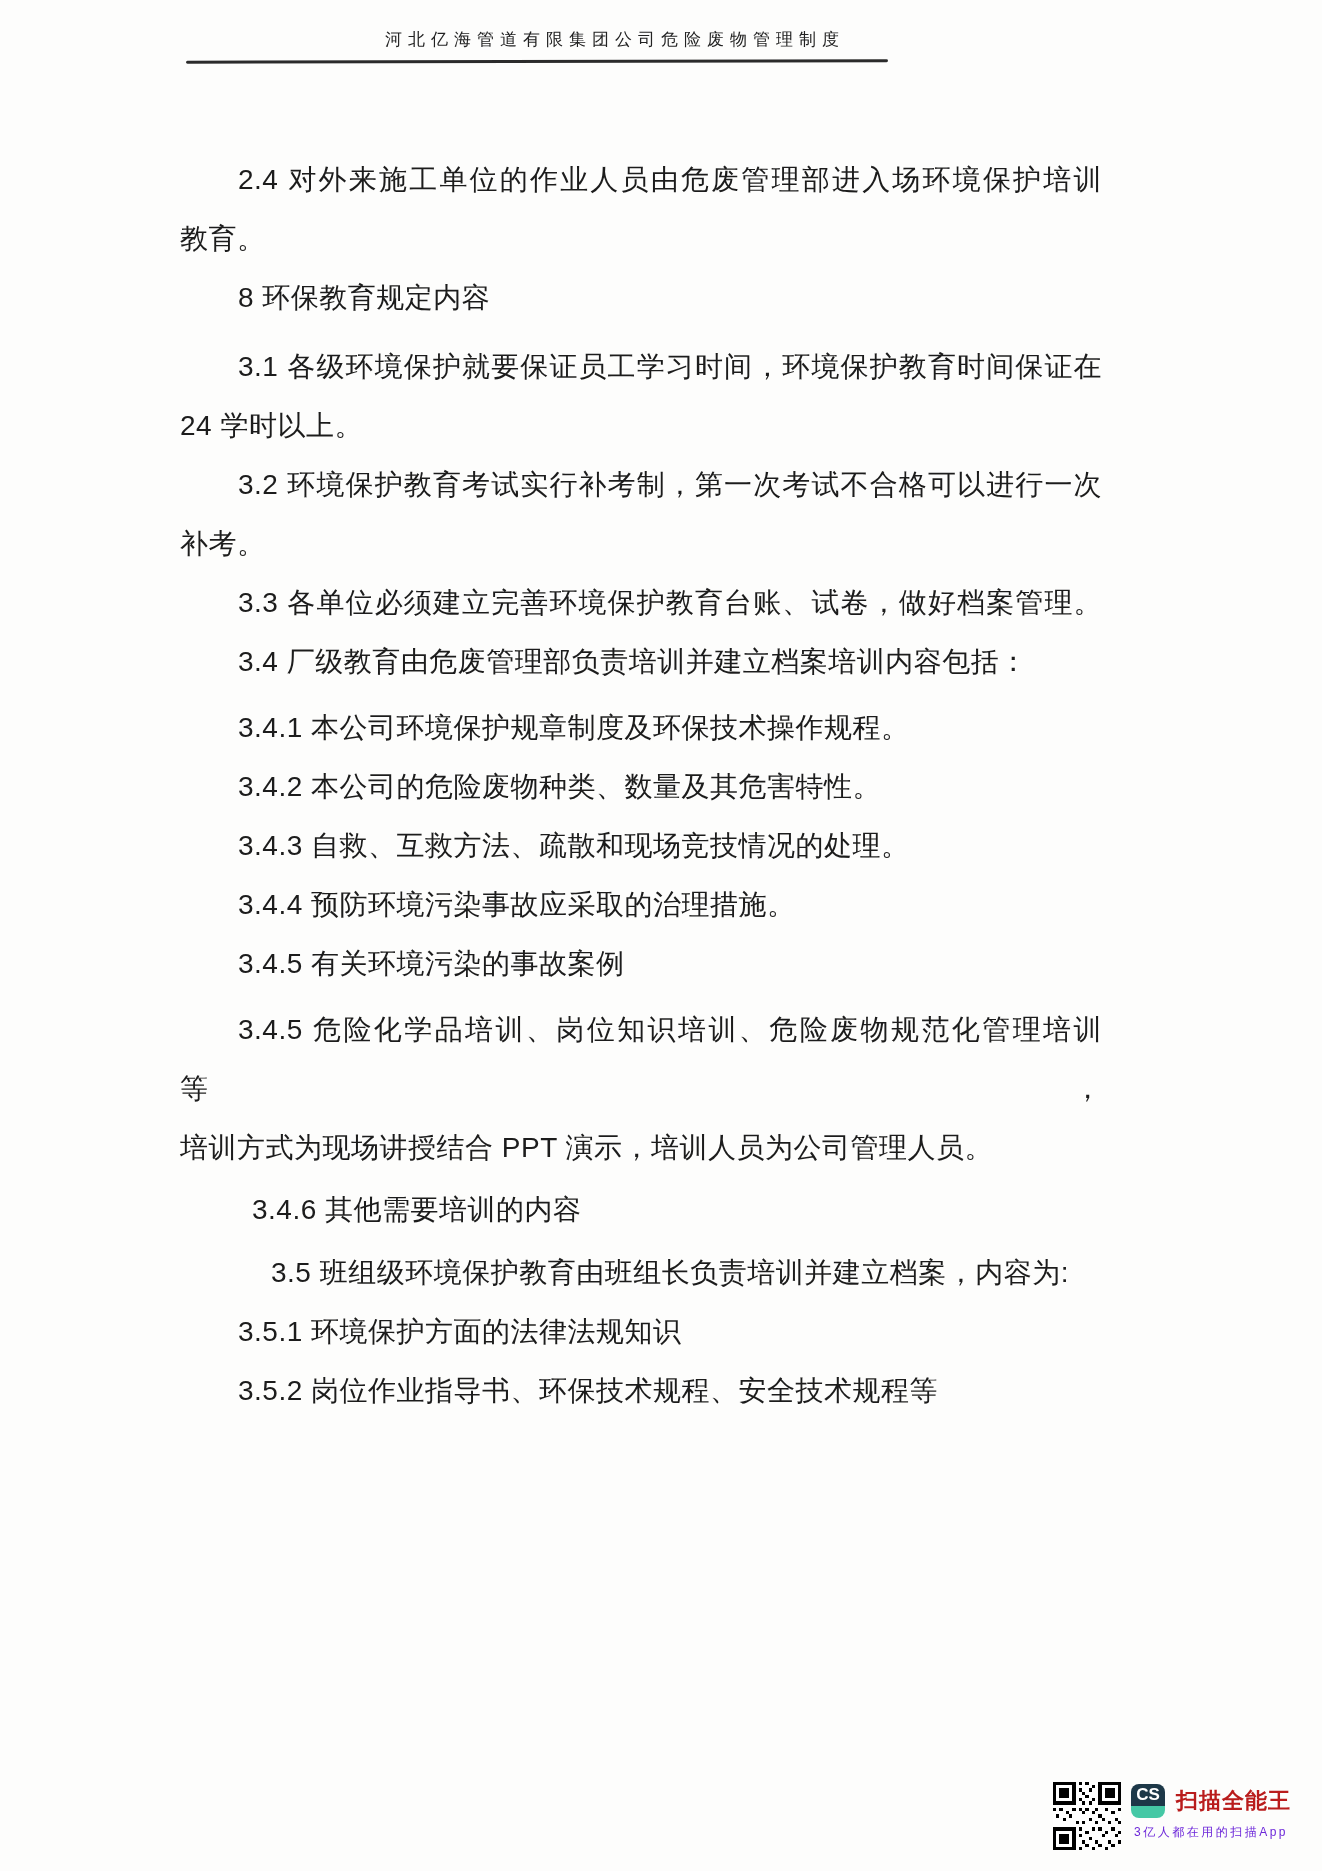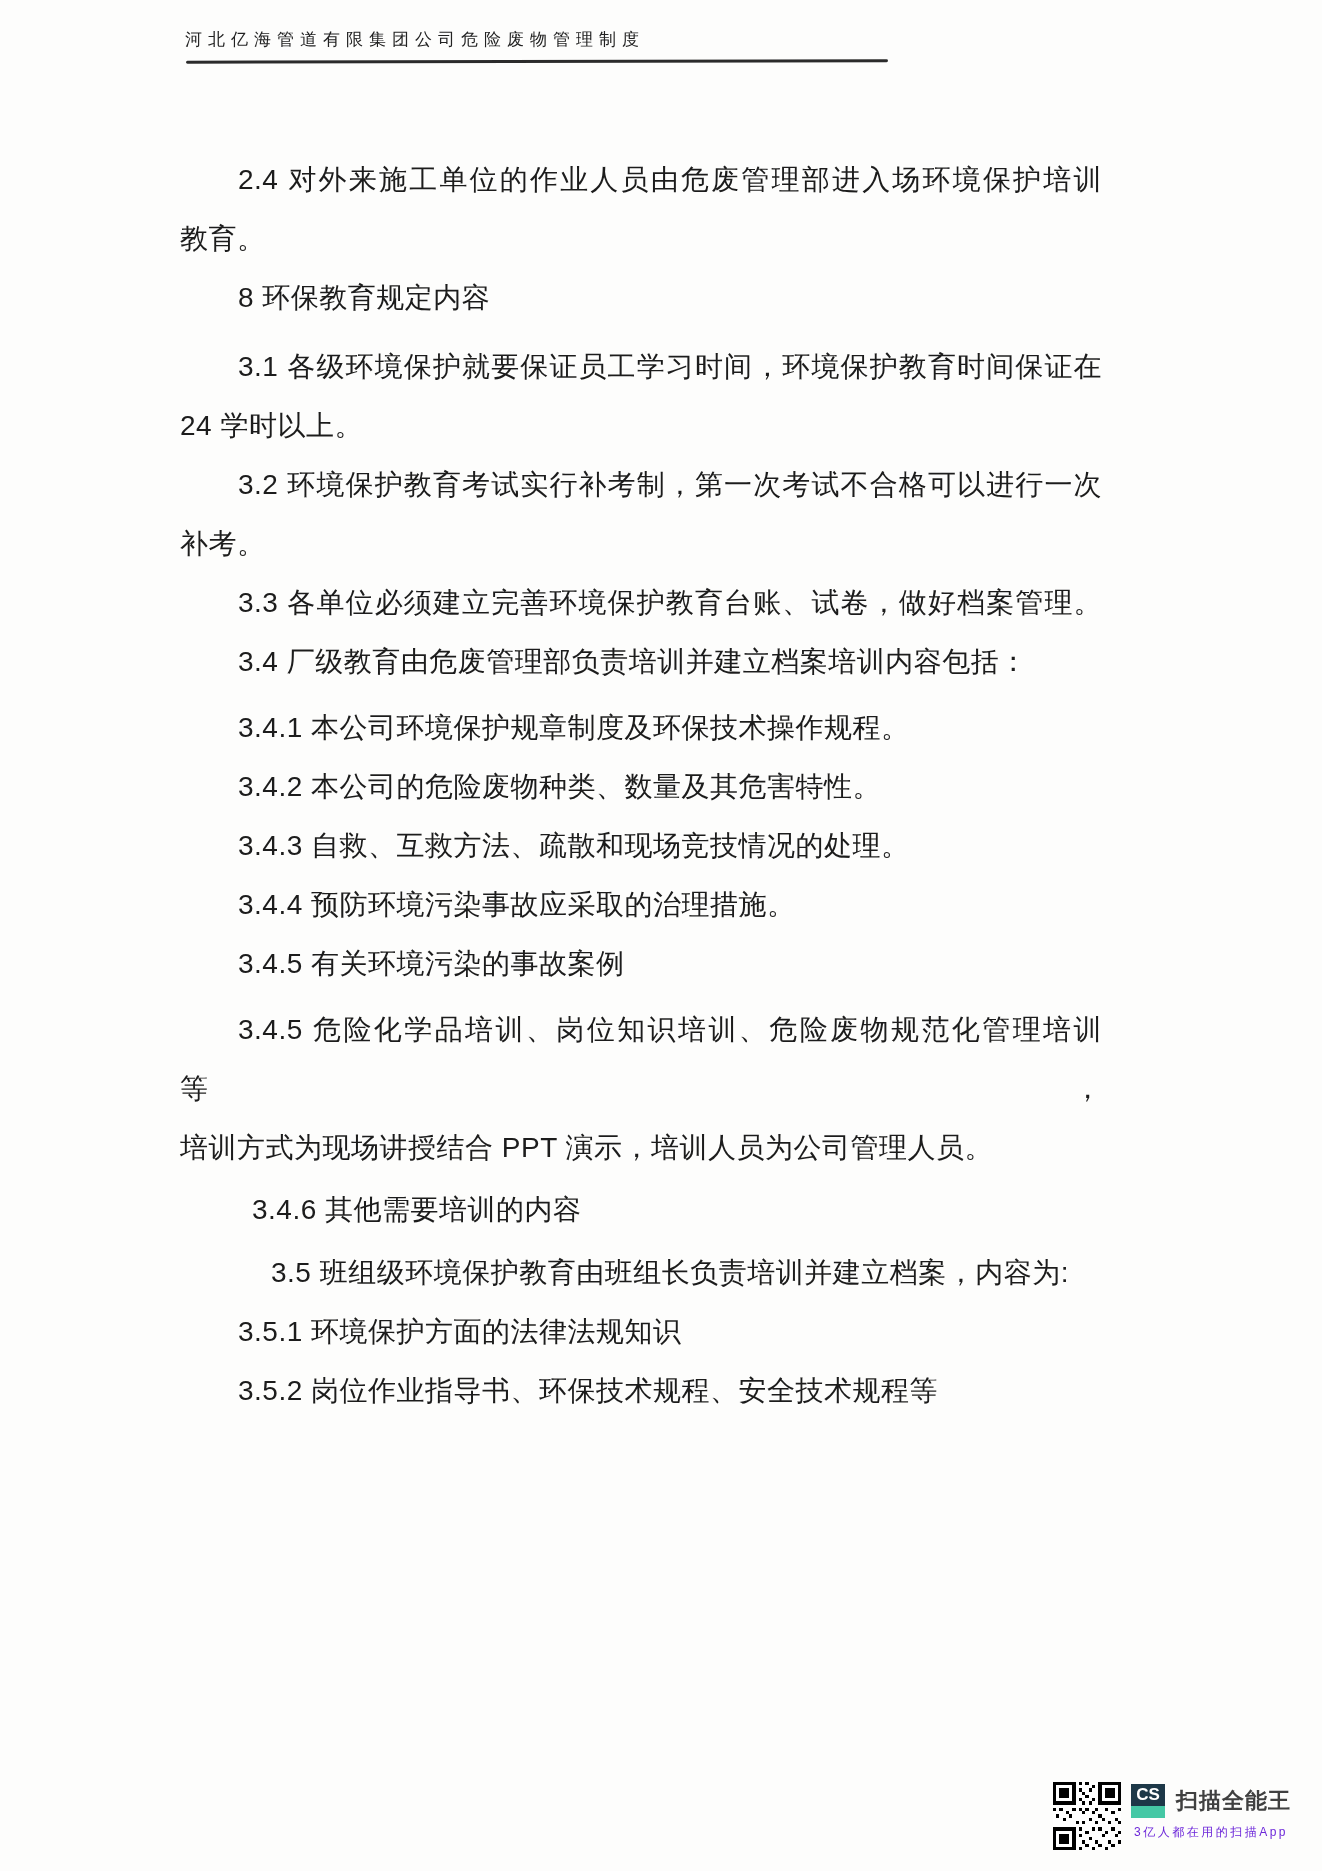--- a/index.html
+++ b/index.html
@@ -8,21 +8,21 @@
     width:1322px;height:1871px;
     margin:0 auto;
     background:#fdfdfc;
     overflow:hidden;
     font-family:"Liberation Sans", sans-serif;
     color:#1a1a1a;
   }
   
   .doc-header{
     position:absolute; top:28px; left:185px; width:705px;
-    text-align:left; padding-right:45px; box-sizing:border-box;
+    text-align:right; padding-right:45px; box-sizing:border-box;
     font-family:"Liberation Serif", serif;
     font-size:17px; letter-spacing:6px; color:#222;
     white-space:nowrap;
   }
   .header-rule{
     position:absolute; top:60px; left:186px; width:702px; height:3px;
     background:#2b2b2b; transform:rotate(-0.12deg);
     border-radius:2px;
   }
   
@@ -50,31 +50,31 @@
   
   .watermark{
     position:absolute; top:1780px; left:1053px;
     display:flex; align-items:flex-start;
   }
   .qr{ width:68px; height:72px; margin-right:10px; }
   .qr svg{ width:100%; height:100%; shape-rendering:crispEdges; }
   .wm-right{ display:flex; flex-direction:column; }
   .wm-row{ display:flex; align-items:center; margin-top:4px; }
   .cs-logo{
-    width:34px; height:34px; border-radius:0;
+    width:34px; height:34px; border-radius:8px;
     background:linear-gradient(180deg,var(--navy,#1d3848) 0 66%,var(--teal,#45c8a5) 66% 100%);
     display:flex; align-items:flex-start; justify-content:center;
     margin-right:11px; flex:0 0 auto;
   }
   .cs-logo span{
     color:#ffffff; font-weight:bold; font-size:17px; line-height:22px;
     font-family:"Liberation Sans", sans-serif;
   }
   .wm-appname{
-    font-size:22px; font-weight:bold; color:#404040; letter-spacing:1px;
+    font-size:22px; font-weight:bold; color:#b91c1c; letter-spacing:1px;
     white-space:nowrap;
   }
   .wm-tagline{
     margin-top:6px; font-size:12px; color:#6d28d9; letter-spacing:2.5px;
     white-space:nowrap;
     text-align:center;
   }
 </style>
 </head>
 <body>

